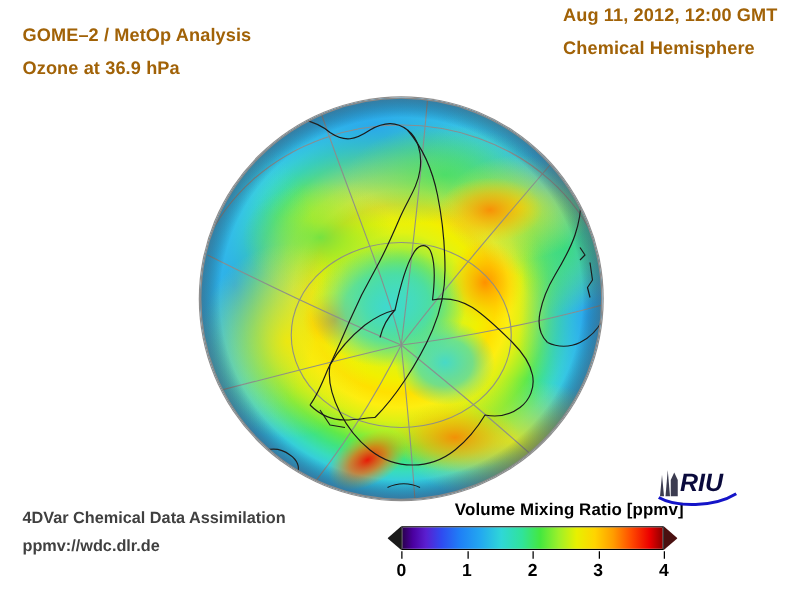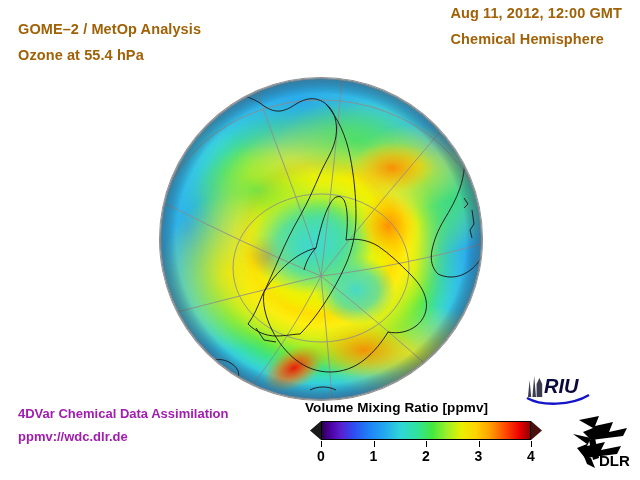--- a/index.html
+++ b/index.html
@@ -28,29 +28,29 @@
   .globe{
     position:absolute;inset:0;border-radius:50%;
     overflow:hidden;
     box-shadow:0 0 0 1px #8e8e8e;
   }
   .globe svg{display:block;width:100%;height:100%;}
 
   
   .footer-left{position:absolute;left:18px;top:402px;}
   .footer-left .f-line{
-    font-size:13px;font-weight:bold;color:#a21caf;
+    font-size:13px;font-weight:bold;color:#404040;
     line-height:23px;white-space:nowrap;
   }
 
   
   .cb-block{position:absolute;left:305px;top:400px;width:242px;}
   .cb-title{
     font-size:13.5px;font-weight:bold;color:#000;
-    text-align:left;white-space:nowrap;margin-bottom:5px;
+    text-align:right;white-space:nowrap;margin-bottom:5px;
     letter-spacing:.1px;
   }
   .cb-row{position:relative;height:21px;margin:0 auto;width:232px;}
   .cb-arrow-l,.cb-arrow-r{
     position:absolute;top:1px;width:11px;height:19px;
   }
   .cb-arrow-l{left:0;}
   .cb-arrow-r{right:0;}
   .cb-bar{
     position:absolute;left:11px;right:11px;top:1px;height:19px;
@@ -72,21 +72,21 @@
   .dlr-logo{position:absolute;left:565px;top:414px;width:72px;height:58px;}
   .riu-logo svg,.dlr-logo svg{display:block;}
 </style>
 </head>
 <body>
 
 <div class="page">
 
   <div class="hdr-left">
     <div class="hdr-line">GOME–2 / MetOp Analysis</div>
-    <div class="hdr-line">Ozone at 55.4 hPa</div>
+    <div class="hdr-line">Ozone at 36.9 hPa</div>
   </div>
 
   <div class="hdr-right">
     <div class="hdr-line">Aug 11, 2012, 12:00 GMT</div>
     <div class="hdr-line">Chemical Hemisphere</div>
   </div>
 
   <div class="globe-wrap">
     <div class="globe">
       <svg viewBox="0 0 322 322" preserveAspectRatio="none">
@@ -285,26 +285,14 @@
         <rect x="11.6" y="13" width="5.6" height="13"></rect>
         <polygon points="11.6,13 14.4,7 17.2,13"></polygon>
       </g>
 
       <text x="19" y="22" font-family="Liberation Sans, sans-serif" font-size="20" font-weight="bold" font-style="italic" fill="#0a0a3c">RIU</text>
 
       <path d="M2,27 C16,35 46,35 64,24" stroke="#1414c8" stroke-width="2.4" fill="none"></path>
     </svg>
   </div>
 
-  <div class="dlr-logo">
-    <svg viewBox="0 0 72 58">
-      <g fill="#000000">
-
-        <polygon points="14,6 34,2 30,12 48,8 44,18 62,14 58,22 26,26 18,18 28,14"></polygon>
-        <polygon points="8,20 26,24 22,32 40,28 36,36 56,32 52,40 20,44 12,34 22,30"></polygon>
-        <polygon points="24,26 30,24 34,44 28,46"></polygon>
-        <polygon points="18,40 26,44 30,54 22,50"></polygon>
-      </g>
-      <text x="34" y="52" font-family="Liberation Sans, sans-serif" font-size="15" font-weight="bold" fill="#000000">DLR</text>
-    </svg>
-  </div>
 
 </div>
 
 </body></html>

